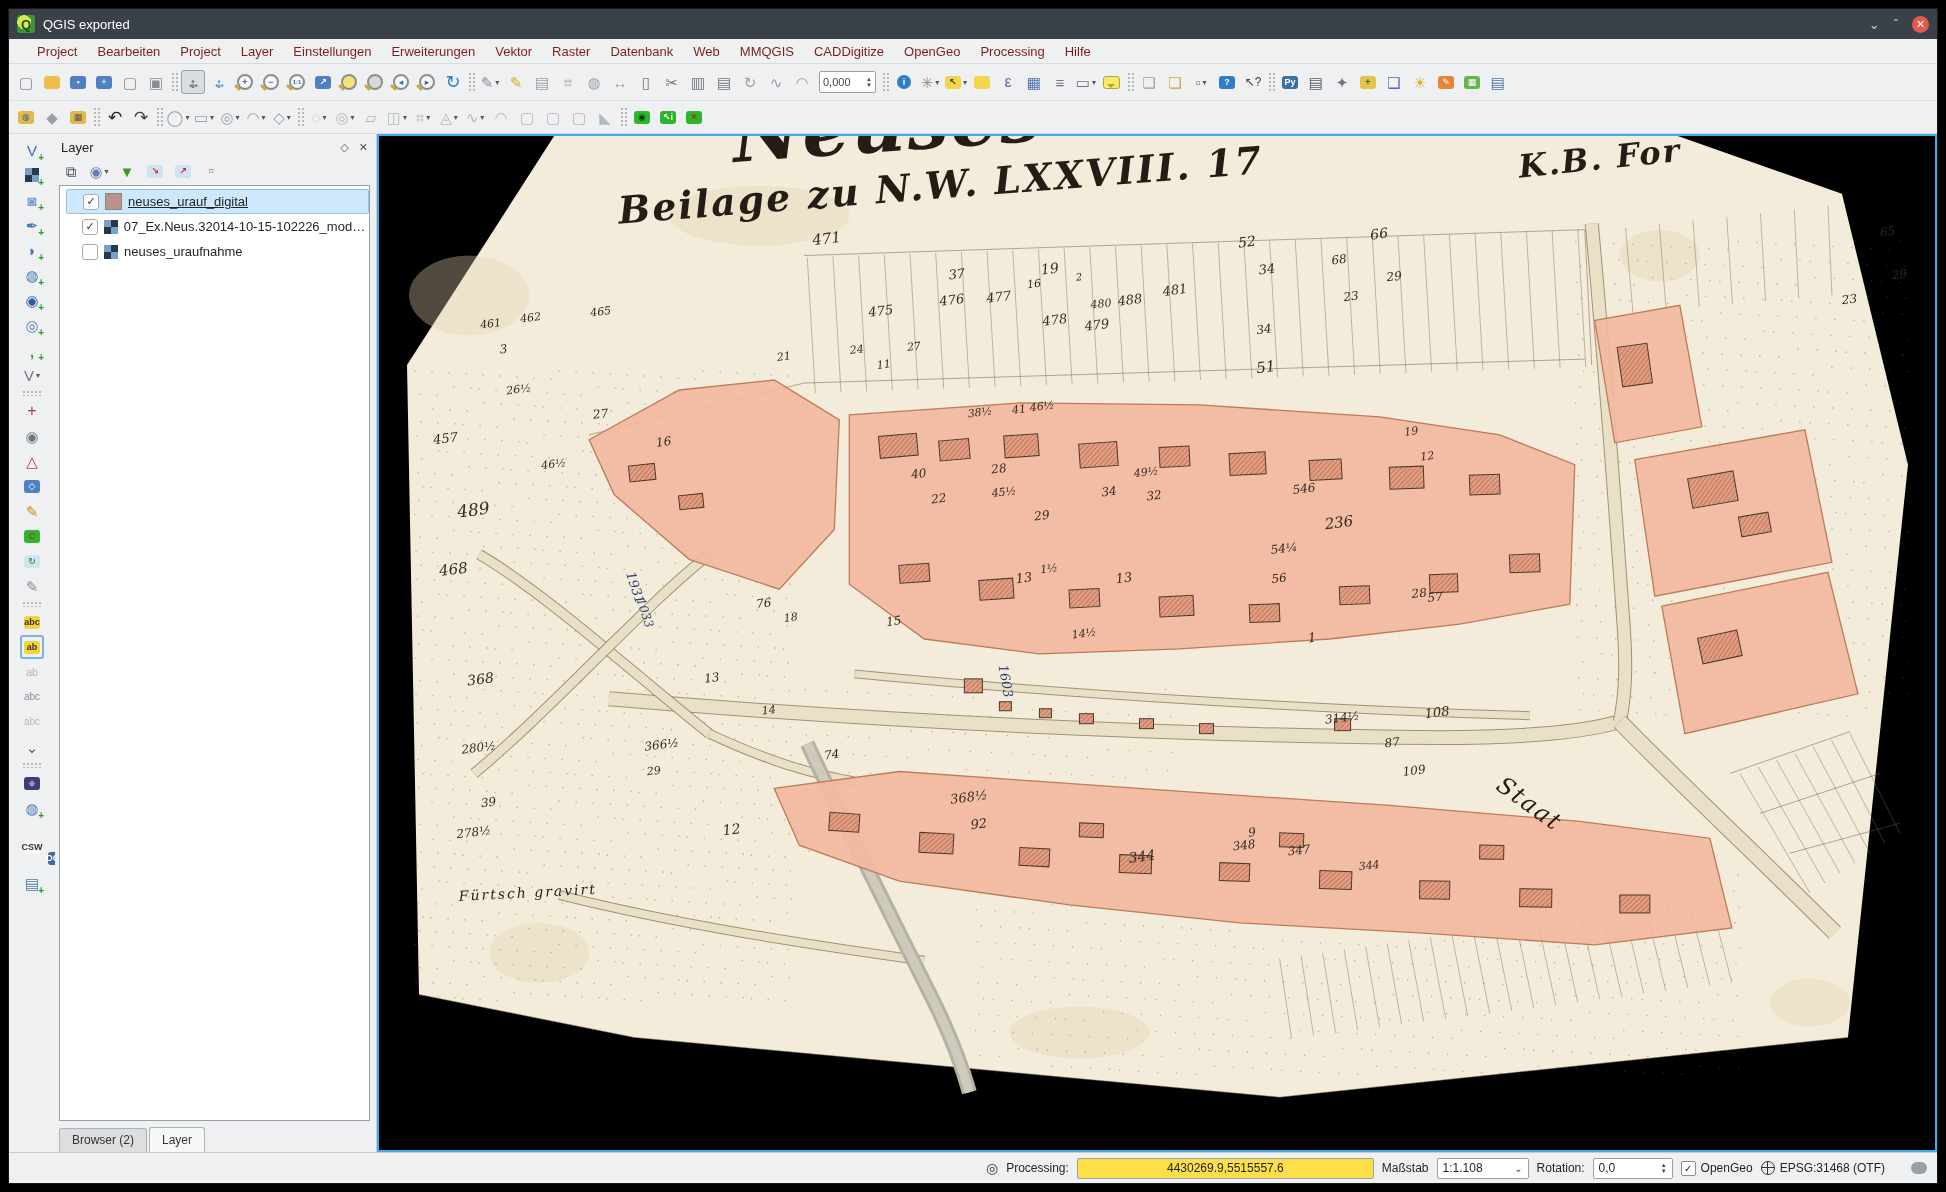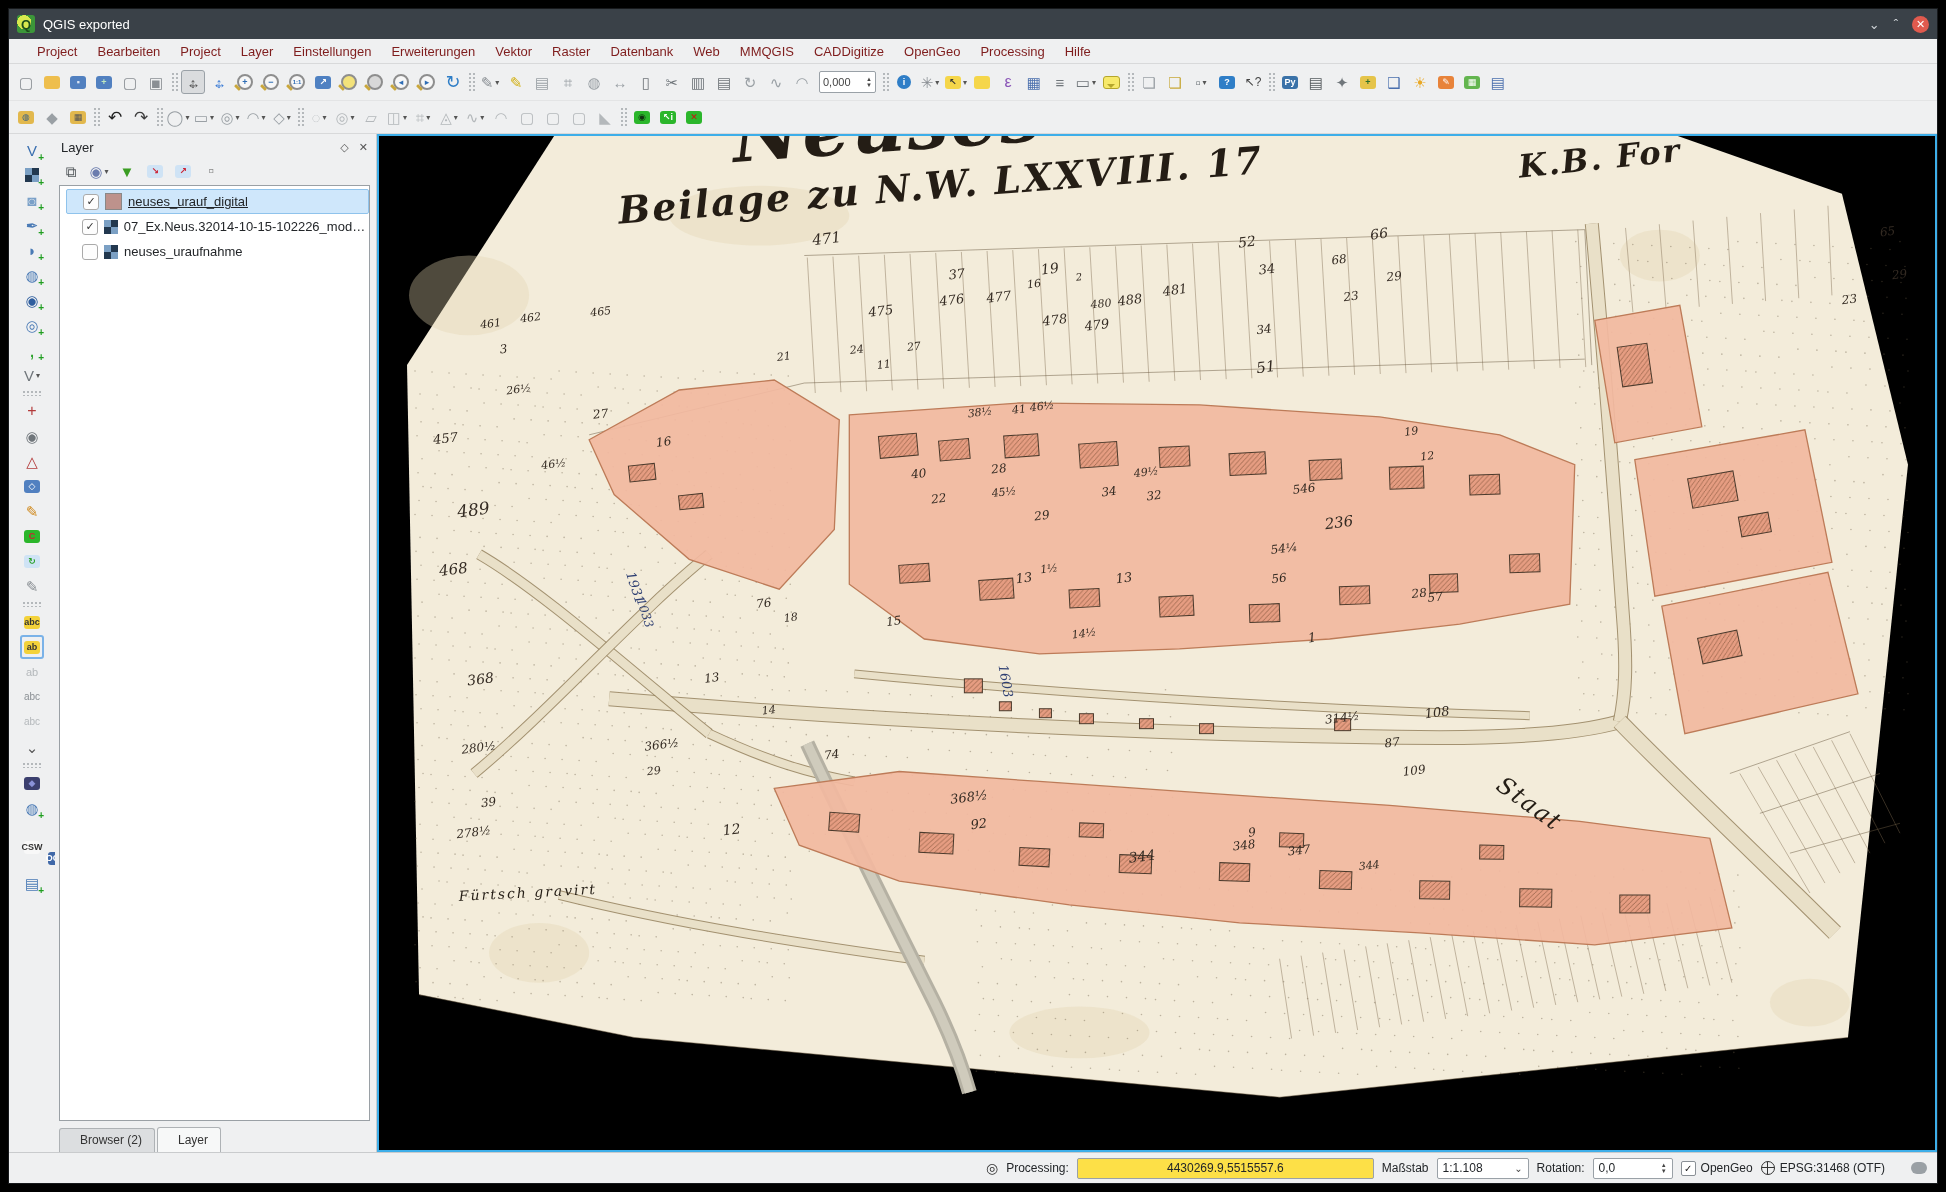--- a/index.html
+++ b/index.html
@@ -69,21 +69,21 @@
     padding:3px 0 0 6px;overflow:hidden;}
   .lrow{height:25px;display:flex;align-items:center;gap:6px;padding:0 2px 0 16px;position:relative;}
   .lrow.sel{background:#cfe7fb;border:1px solid #8fc3ec;box-sizing:border-box;border-radius:2px;}
   .lrow .cb{width:14px;height:14px;background:#fdfdfd;border:1px solid #aaa;border-radius:3px;
     display:inline-flex;align-items:center;justify-content:center;font-size:11px;color:#333;flex:0 0 auto;}
   .lrow .swatch{width:15px;height:15px;border:1px solid #888;flex:0 0 auto;}
   .lrow .lbl{font-size:13px;color:#232629;white-space:nowrap;overflow:hidden;text-overflow:ellipsis;}
   .lrow.sel .lbl{text-decoration:underline;}
   .ptabs{height:28px;display:flex;align-items:flex-end;gap:2px;padding:3px 2px 0 2px;}
   .tab{font-size:12px;color:#333;background:#dcdee0;border:1px solid #aeb2b5;border-bottom:none;
-    border-radius:3px 3px 0 0;padding:4px 12px 5px 20px;}
+    border-radius:3px 3px 0 0;padding:4px 12px 5px 12px;}
   .tab.active{background:#f7f8f8;position:relative;top:0px;padding-top:5px;}
   
   .canvas{flex:1 1 auto;position:relative;border:2px solid #3daee9;box-sizing:border-box;background:#000;min-width:0;}
   .canvas svg{position:absolute;inset:0;width:100%;height:100%;}
   
   .statusbar{height:30px;flex:0 0 auto;background:#eff0f1;border-top:1px solid #c9cbcd;
     display:flex;align-items:center;font-size:12px;color:#232629;padding:0 10px;gap:8px;}
   .sb-right{margin-left:auto;display:flex;align-items:center;gap:8px;}
   .sb-input{background:#fde047;border:1px solid #9aa1a7;border-radius:2px;height:19px;min-width:295px;
     display:inline-flex;align-items:center;justify-content:center;font-size:12px;}

